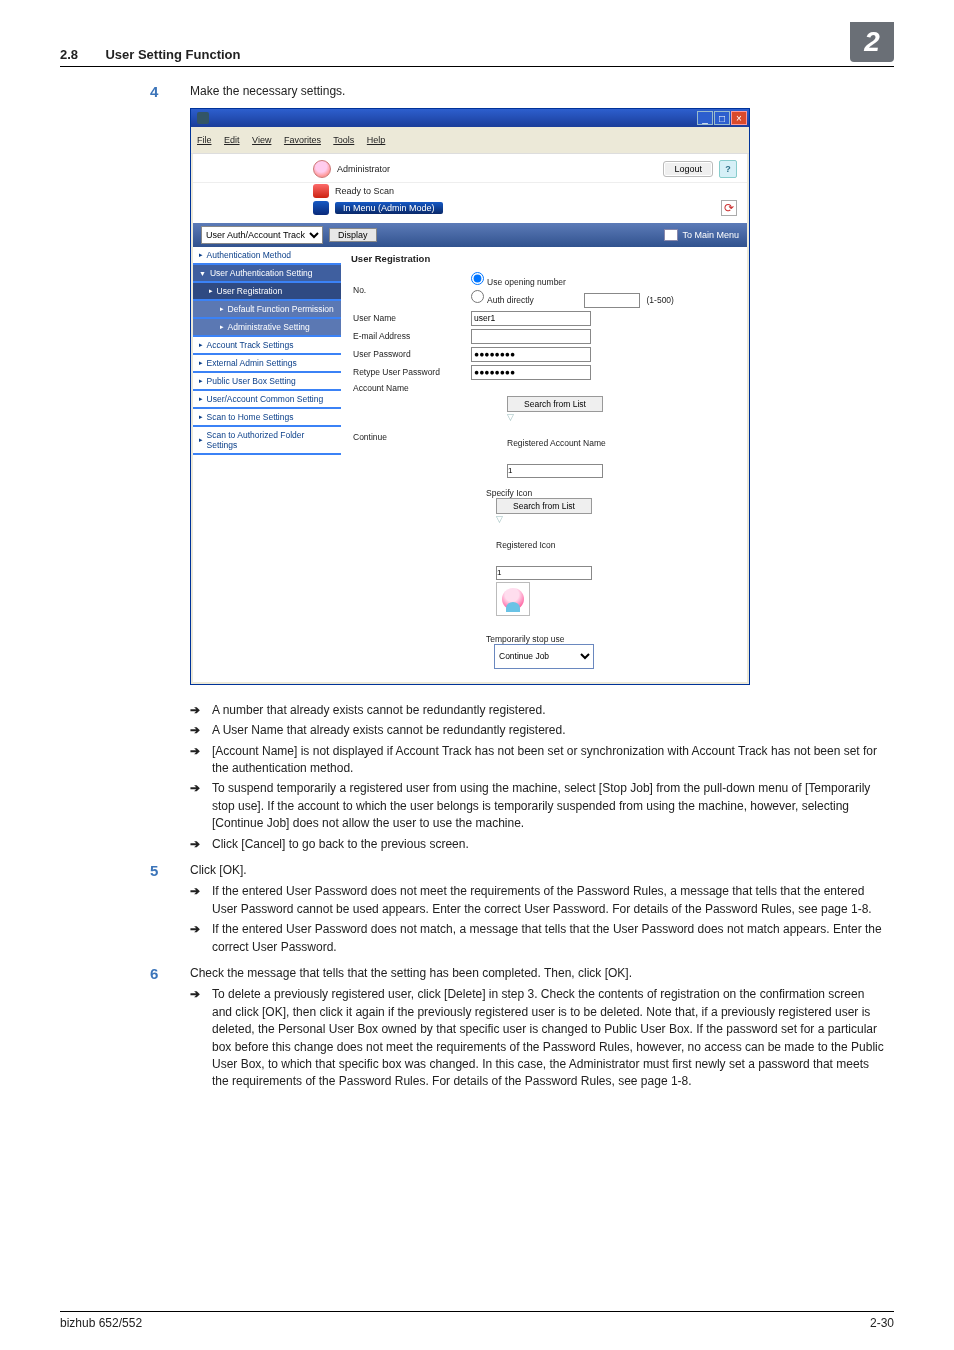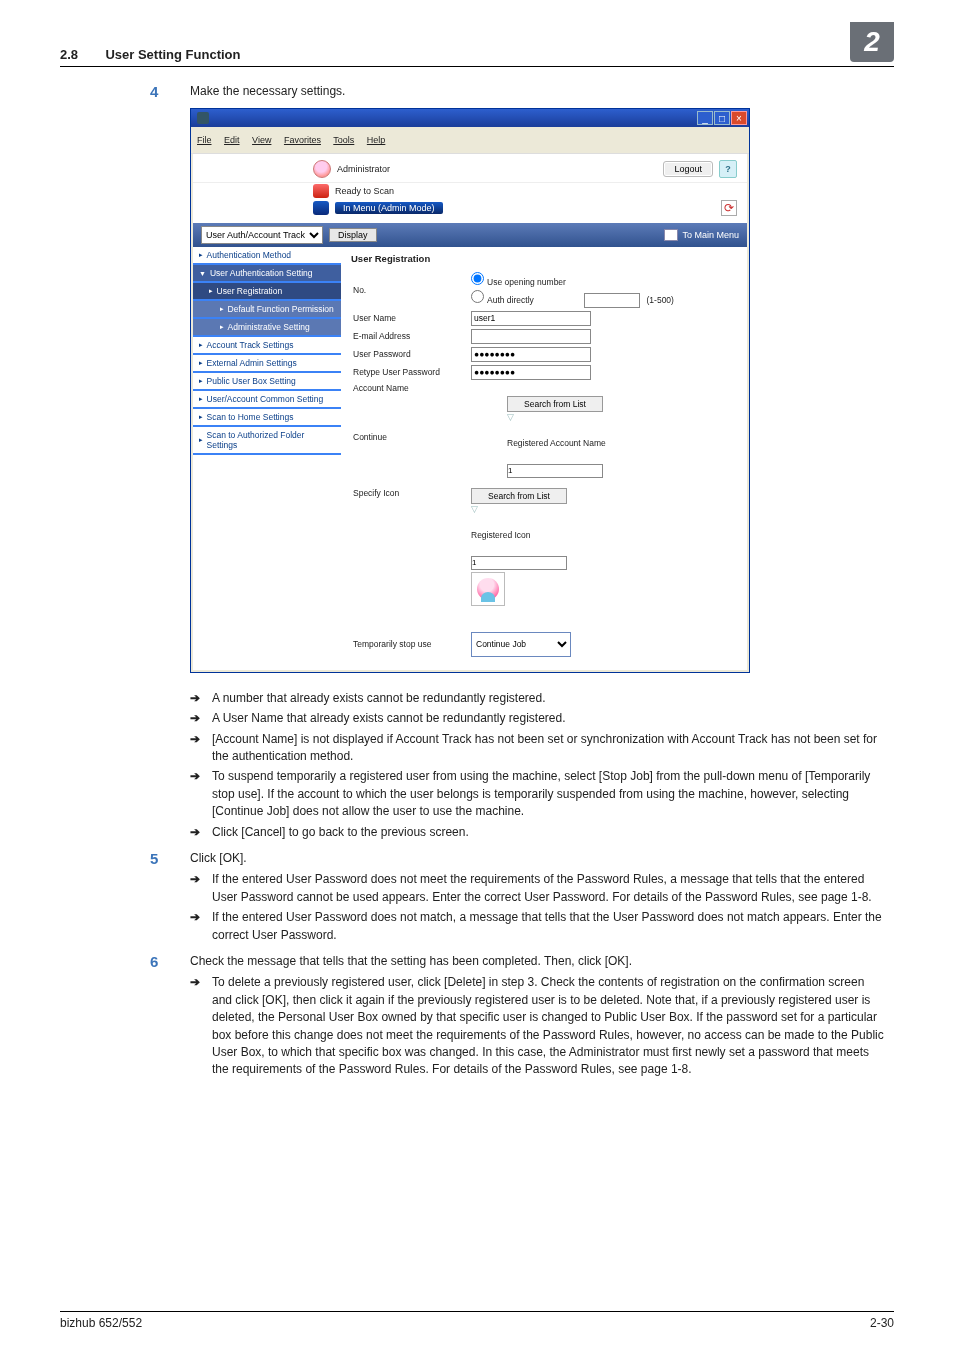--- a/index.html
+++ b/index.html
@@ -355,34 +355,34 @@
         <div class="form-row" style="align-items:center;gap:36px;">
           <div class="f-label">Continue</div>
           <div class="f-field">
             <button class="box-btn">Search from List</button>
             <div class="little-tri">▽</div>
             <div class="subtle">Registered Account Name</div>
             <input class="mini-input" value="1" style="">
           </div>
         </div>
 
-        <div class="form-row" style="align-items:flex-start;margin-top:10px;">
+        <div class="form-row" style="align-items:center;margin-top:10px;flex-direction:column;">
           <div class="f-label">Specify Icon</div>
           <div class="f-field">
             <button class="box-btn">Search from List</button>
             <div class="little-tri">▽</div>
             <div class="subtle">Registered Icon</div>
             <input class="mini-input" value="1" style="">
             <div class="reg-icon-box">
               <div class="user-ic"></div>
             </div>
           </div>
         </div>
 
-        <div class="form-row" style="margin-top:26px;">
+        <div class="form-row" style="margin-top:18px;flex-direction:column;">
           <div class="f-label">Temporarily stop use</div>
           <div class="f-field">
             <select class="sel-small" style="width:100px;">
               <option>Continue Job</option>
             </select>
           </div>
         </div>
 
       </div>
     </div>

